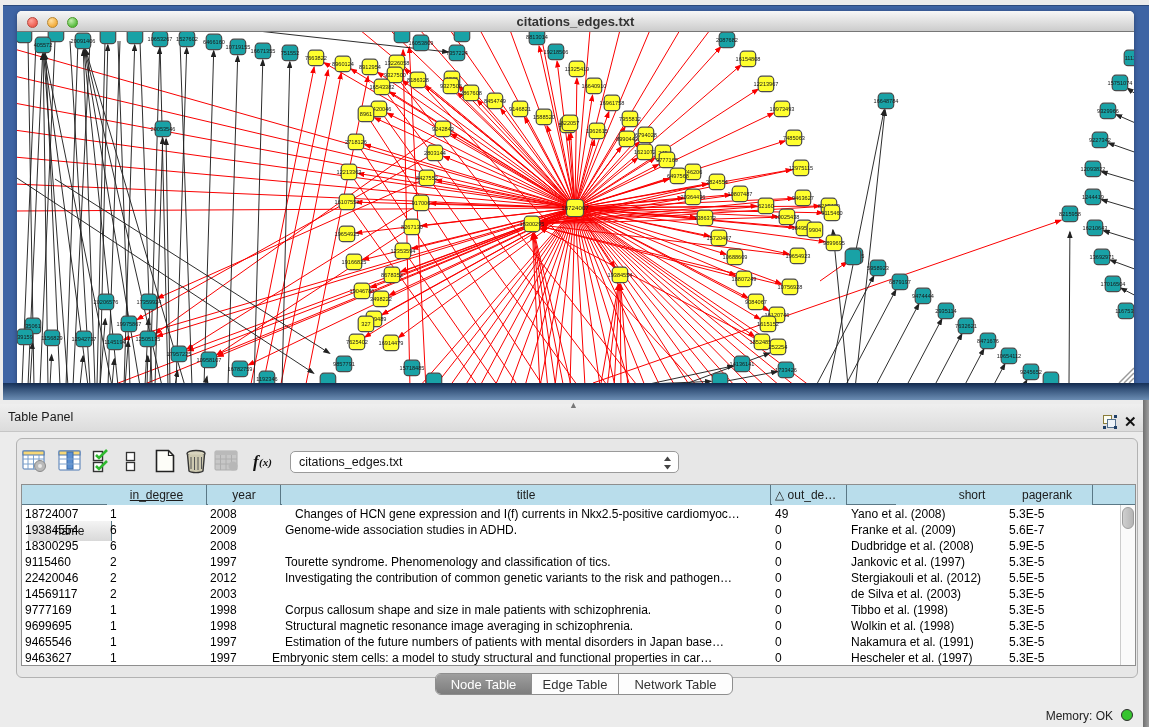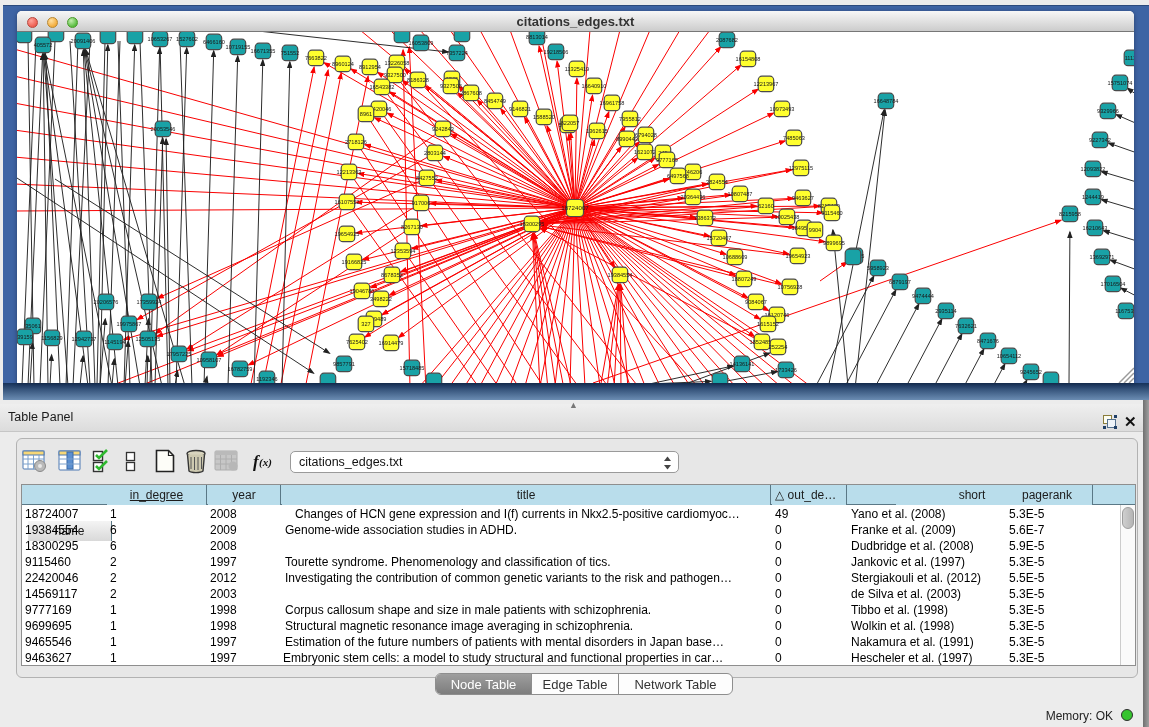--- a/index.html
+++ b/index.html
@@ -723,21 +723,21 @@
 <span style="left:188px">1997</span>
 <span style="left:263px">Estimation of the future numbers of patients with mental disorders in Japan base…</span>
 <span style="left:753px">0</span>
 <span style="left:829px">Nakamura et al. (1991)</span>
 <span style="left:987px">5.3E-5</span>
 </div>
 <div class="tr" style="top:165px">
 <span style="left:3px">9463627</span>
 <span style="left:88px">1</span>
 <span style="left:188px">1997</span>
-<span style="left:261px">Embryonic stem cells: a model to study structural and functional properties in car…</span>
+<span style="left:250px">Embryonic stem cells: a model to study structural and functional properties in car…</span>
 <span style="left:753px">0</span>
 <span style="left:829px">Hescheler et al. (1997)</span>
 <span style="left:987px">5.3E-5</span>
 </div>
 <div class="sbar">
           <div class="sthumb"></div>
         </div>
 </div>
  </div>
  <div class="tabs">

